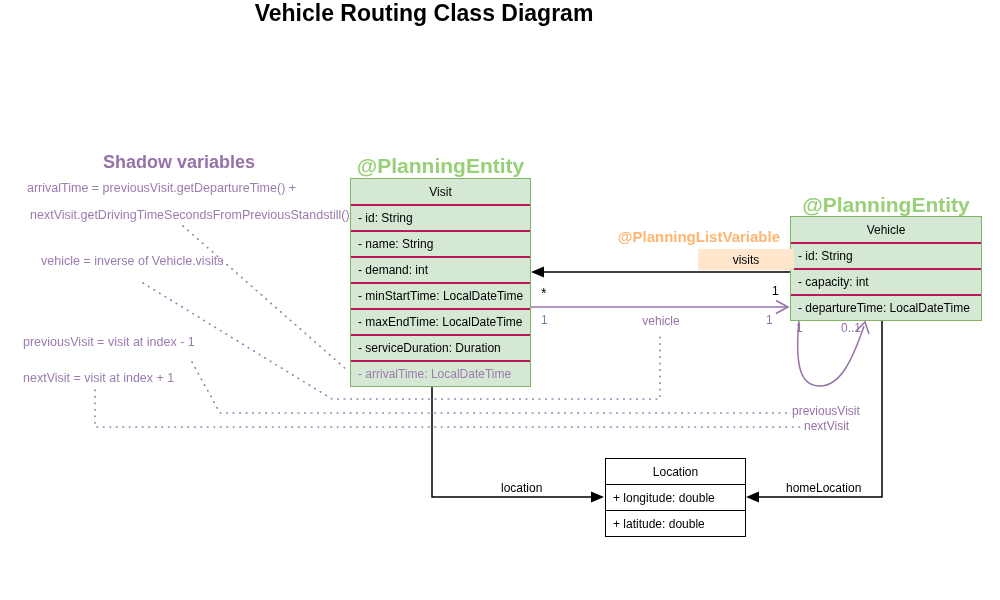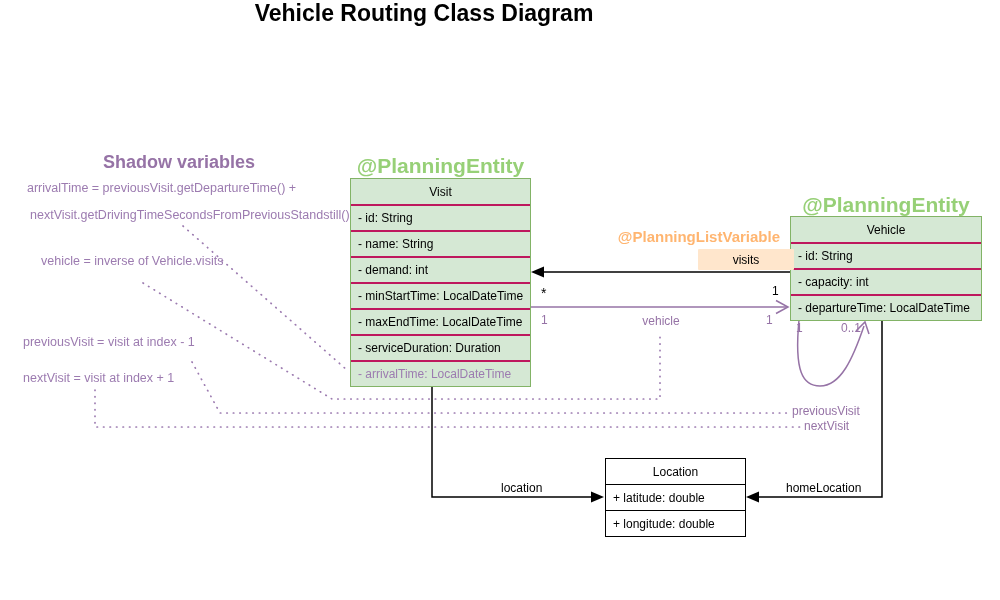--- a/index.html
+++ b/index.html
@@ -116,22 +116,22 @@
   <div class="abs entity-annotation" style="left:790px; top:193px; width:192px;">@PlanningEntity</div>
   <div class="uml-class green" style="left:790px; top:216px; width:192px;">
     <div class="uml-header">Vehicle</div>
     <div class="uml-row">- id: String</div>
     <div class="uml-row">- capacity: int</div>
     <div class="uml-row">- departureTime: LocalDateTime</div>
   </div>
 
   <div class="uml-class white" style="left:605px; top:458px; width:141px;">
     <div class="uml-header">Location</div>
+    <div class="uml-row">+ longitude: double</div>
     <div class="uml-row">+ latitude: double</div>
-    <div class="uml-row">+ longitude: double</div>
   </div>
 
   <div class="abs listvar-annotation" style="left:560px; top:228px; width:220px;">@PlanningListVariable</div>
   <div class="abs visits-badge" style="left:698px; top:249px;">visits</div>
 
   <div class="abs mult-black" style="left:541px; top:285px; font-size:14px;">*</div>
   <div class="abs mult-black" style="left:772px; top:284px;">1</div>
 
   <div class="abs mult-purple" style="left:541px; top:313px;">1</div>
   <div class="abs edge-label-purple" style="left:631px; top:314px; width:60px; text-align:center;">vehicle</div>

